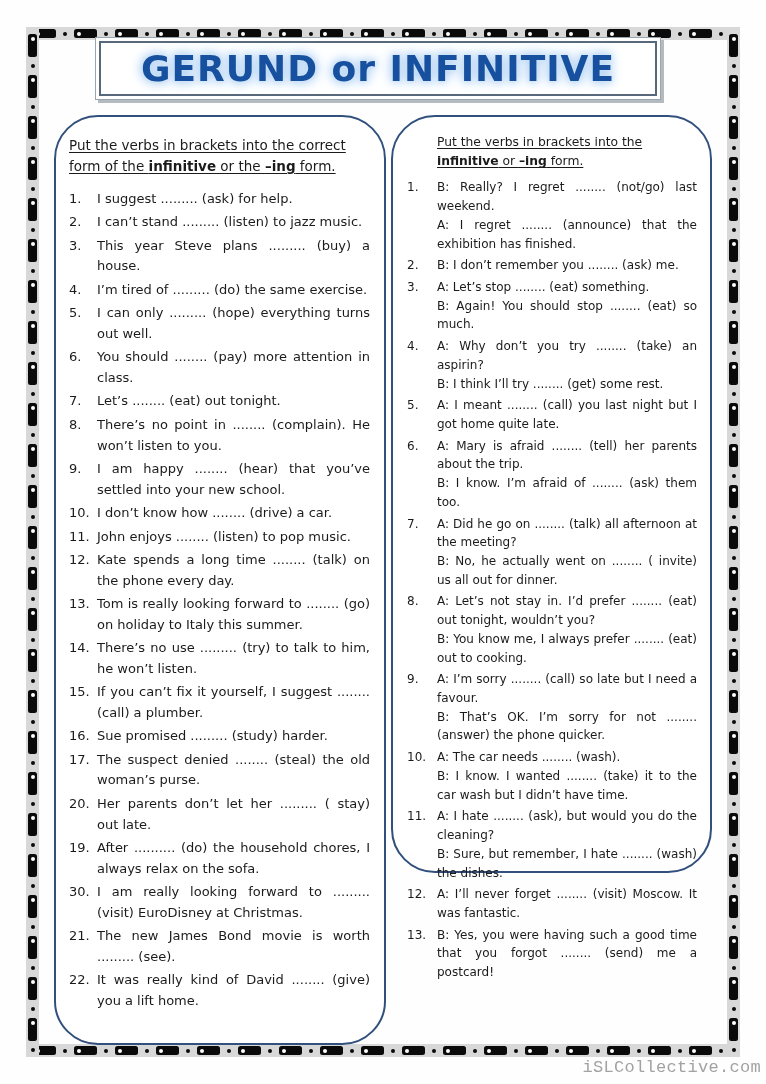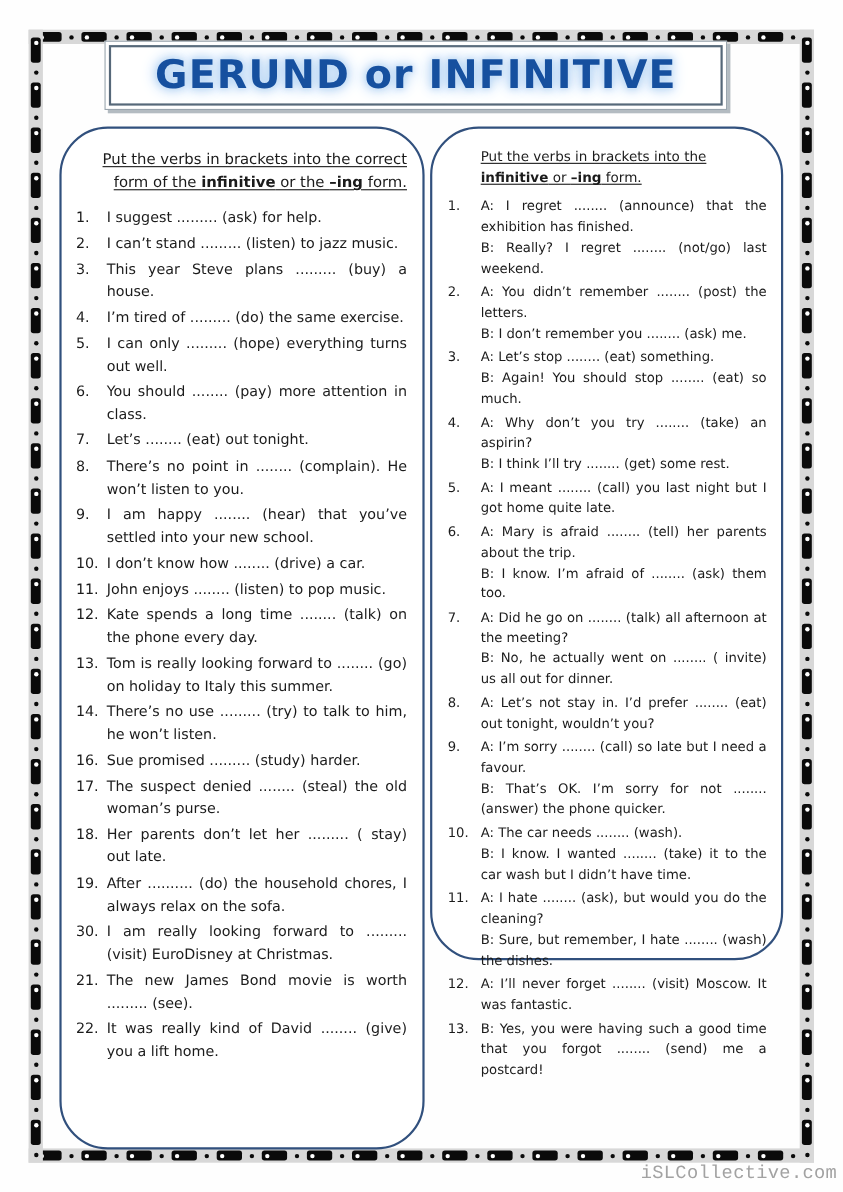--- a/index.html
+++ b/index.html
@@ -44,21 +44,21 @@
   
   .box{
     position:absolute;background:#ffffff;border:2px solid #31507d;
     border-radius:44px;box-sizing:border-box;
   }
   .box.leftcol{left:54px;top:115px;width:332px;height:930px;padding:18px 14px 10px 13px;font-size:13px;line-height:1.58;}
   .box.rightcol{left:391px;top:115px;width:321px;height:758px;padding:16px 13px 28px 14px;font-size:12px;line-height:1.56;}
   .instructions{
     margin:0 0 11px 0;text-decoration:underline;text-underline-offset:2px;
   }
-  .leftcol .instructions{text-align:right;font-size:13.5px;}
+  .leftcol .instructions{text-align:left;font-size:13.5px;}
   .rightcol .instructions{margin-left:30px;margin-bottom:7px;font-size:12.3px;}
   .instructions b{font-weight:bold;}
   .items{margin:0;padding:0;}
   .item{display:flex;margin-bottom:3px;}
   .num{flex:none;}
   .leftcol .num{width:28px;}
   .rightcol .num{width:30px;}
   .text{flex:1;min-width:0;}
   .line{display:block;text-align:justify;}
   
@@ -538,39 +538,46 @@
       </div>
 
       <div class="item">
         <span class="num">14.</span>
         <span class="text">
 
         <span class="line">There’s no use ......... (try) to talk to him, he won’t listen.</span>
         </span>
       </div>
 
+      <div class="item">
+        <span class="num">15.</span>
+        <span class="text">
+
+        <span class="line">If you can’t fix it yourself, I suggest ........ (call) a plumber.</span>
+        </span>
+      </div>
 
       <div class="item">
         <span class="num">16.</span>
         <span class="text">
 
         <span class="line">Sue promised ......... (study) harder.</span>
         </span>
       </div>
 
       <div class="item">
         <span class="num">17.</span>
         <span class="text">
 
         <span class="line">The suspect denied ........ (steal) the old woman’s purse.</span>
         </span>
       </div>
 
       <div class="item">
-        <span class="num">18.</span>
+        <span class="num">20.</span>
         <span class="text">
 
         <span class="line">Her parents don’t let her ......... ( stay) out late.</span>
         </span>
       </div>
 
       <div class="item">
         <span class="num">19.</span>
         <span class="text">
 
@@ -605,30 +612,29 @@
 </div>
 
 <div class="box rightcol">
   <p class="instructions"><span>Put the verbs in brackets into the </span><b>infinitive</b><span> or </span><b>–ing</b><span> form.</span></p>
   <div class="items">
 
       <div class="item">
         <span class="num">1.</span>
         <span class="text">
 
-        <span class="line">A: I regret ........ (announce) that the exhibition has finished.</span>
-          <span class="line">B: Really? I regret ........ (not/go) last weekend.</span>
+        <span class="line">B: Really? I regret ........ (not/go) last weekend.</span>
+          <span class="line">A: I regret ........ (announce) that the exhibition has finished.</span>
         </span>
       </div>
 
       <div class="item">
         <span class="num">2.</span>
         <span class="text">
 
-        <span class="line">A: You didn’t remember ........ (post) the letters.</span>
           <span class="line">B: I don’t remember you ........ (ask) me.</span>
         </span>
       </div>
 
       <div class="item">
         <span class="num">3.</span>
         <span class="text">
 
         <span class="line">A: Let’s stop ........ (eat) something.</span>
           <span class="line">B: Again! You should stop ........ (eat) so much.</span>
@@ -668,20 +674,21 @@
         <span class="line">A: Did he go on ........ (talk) all afternoon at the meeting?</span>
           <span class="line">B: No, he actually went on ........ ( invite) us all out for dinner.</span>
         </span>
       </div>
 
       <div class="item">
         <span class="num">8.</span>
         <span class="text">
 
         <span class="line">A: Let’s not stay in. I’d prefer ........ (eat) out tonight, wouldn’t you?</span>
+          <span class="line">B: You know me, I always prefer ........ (eat) out to cooking.</span>
         </span>
       </div>
 
       <div class="item">
         <span class="num">9.</span>
         <span class="text">
 
         <span class="line">A: I’m sorry ........ (call) so late but I need a favour.</span>
           <span class="line">B: That’s OK. I’m sorry for not ........ (answer) the phone quicker.</span>
         </span>

